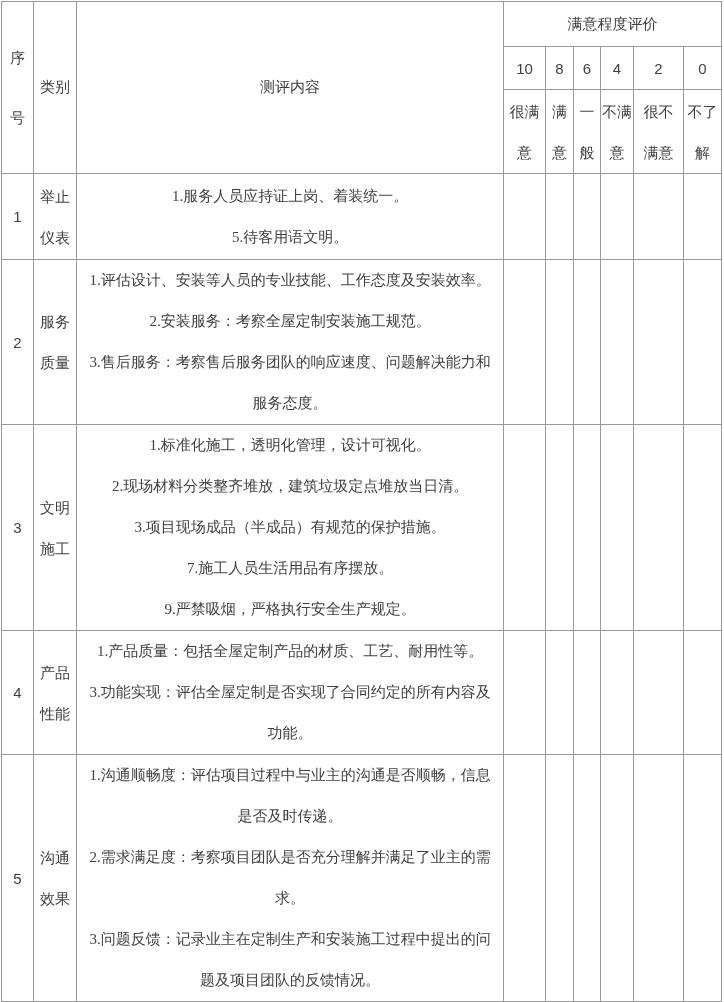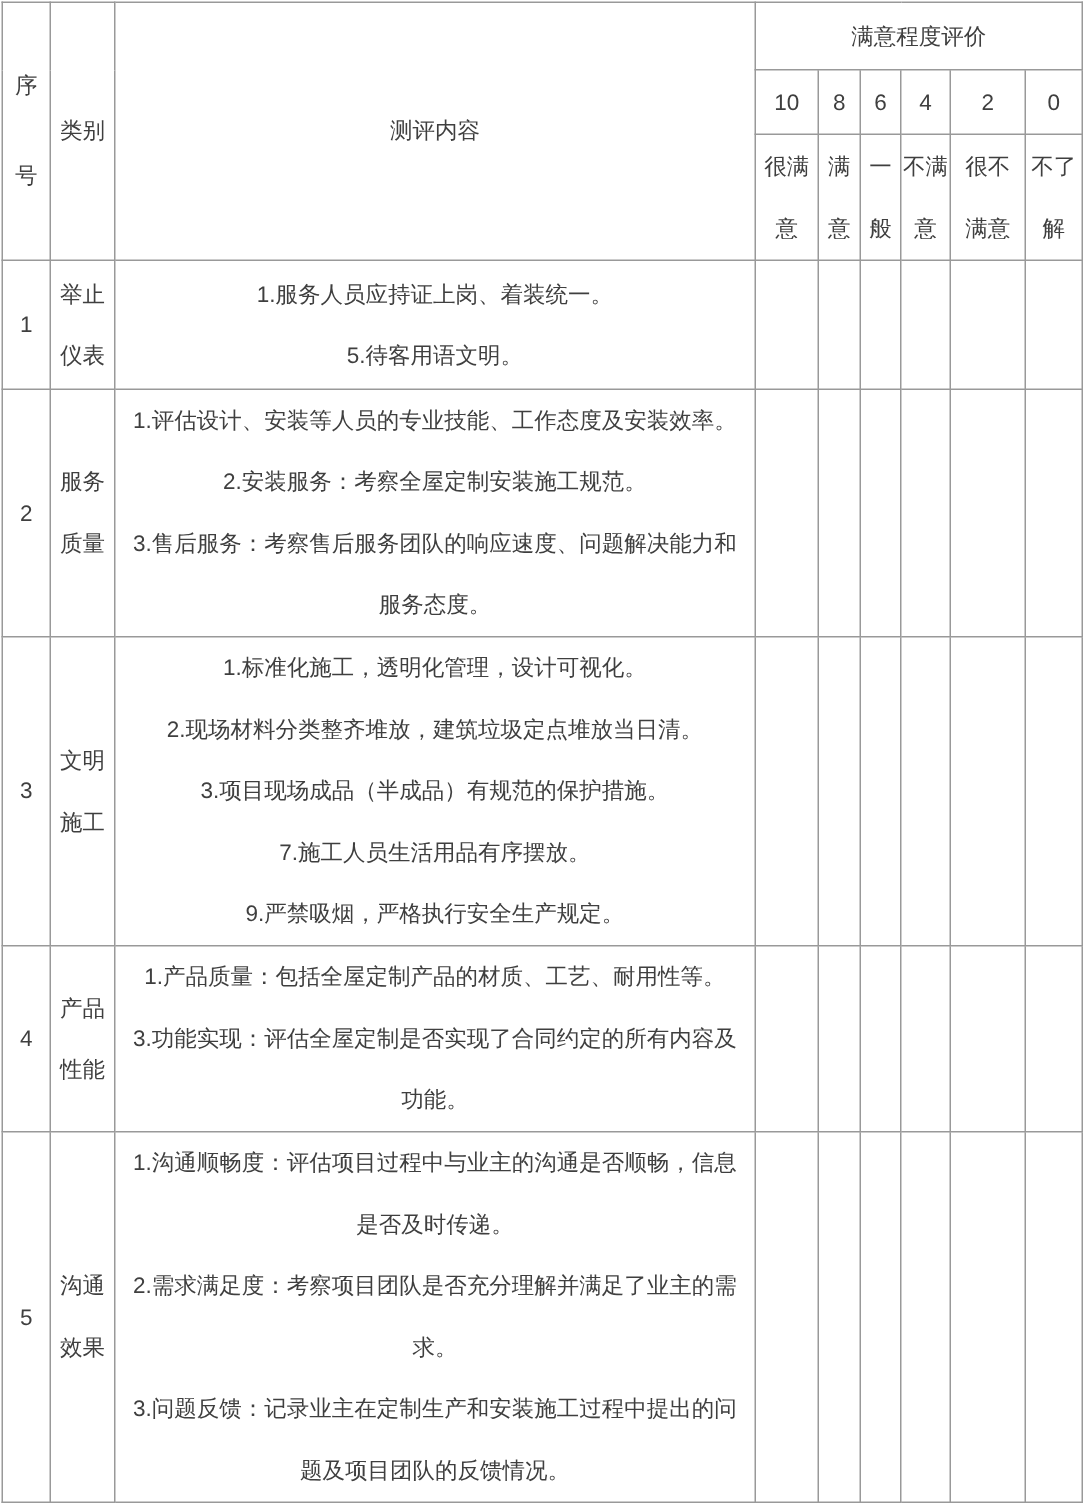--- a/index.html
+++ b/index.html
@@ -21,21 +21,21 @@
   .pre{white-space:pre-line;}
   
   thead tr.h-title{height:45px;}
   thead tr.h-score{height:43px;}
   thead tr.h-label{height:84px;}
   td.corner{line-height:60px;}
   td.rating-label{line-height:41px;}
   
   tbody td.cat{line-height:41px;}
   tbody td.content{padding:0 8px;}
-  tbody td.content div{line-height:41px;text-align:center;}
+  tbody td.content div{line-height:41px;text-align:center;font-family:Liberation Serif, serif;}
   tbody tr:nth-child(1){height:86px;}
   tbody tr:nth-child(2){height:165px;}
   tbody tr:nth-child(3){height:206px;}
   tbody tr:nth-child(4){height:121px;}
   tbody tr:nth-child(5){height:245px;}
 </style>
 </head>
 <body>
 
 <div class="page">

